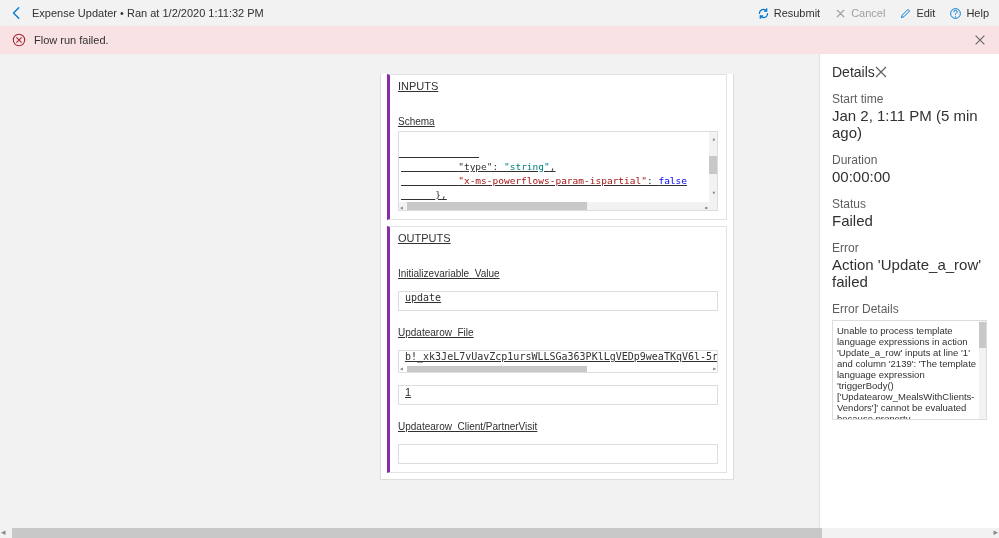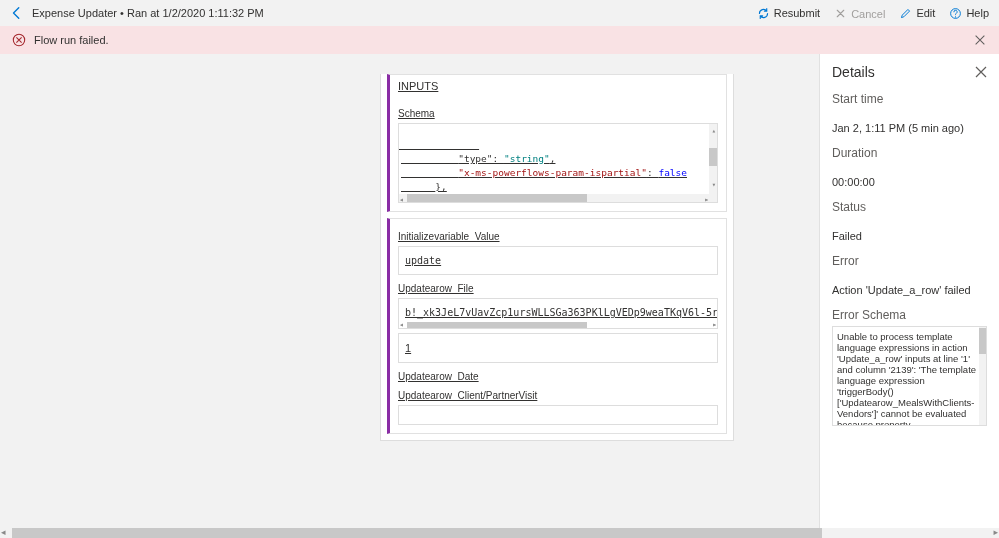--- a/index.html
+++ b/index.html
@@ -34,21 +34,21 @@
 }
 .topbar .title-run .flow-name { font-weight: 500; }
 .topbar .spacer { flex: 1; }
 .topbar .action {
   display: flex;
   align-items: center;
   margin-left: 14px;
   color: #323130;
   cursor: pointer;
 }
-.topbar .action.disabled { color: #a19f9d; cursor: default; align-items: flex-end; }
+.topbar .action.disabled { color: #a19f9d; cursor: default; }
 .topbar .action svg { width: 13px; height: 13px; margin-right: 4px; }
 .topbar .action.resubmit svg { color: #0078d4; }
 .topbar .action.edit svg { color: #0078d4; }
 .topbar .action.help svg { color: #0078d4; }
 
 
 .fail-banner {
   height: 28px;
   background: #f9e2e4;
   display: flex;
@@ -150,21 +150,21 @@
   font-size: 11px;
   color: #323130;
 }
 .inputs-body, .outputs-body {
   padding: 4px 8px 8px 8px;
   font-size: 11px;
 }
 .field-label {
   color: #323130;
   font-size: 10px;
-  margin-top: 8px;
+  margin-top: 16px;
 }
 .schema-box {
   border: 1px solid #ddd;
   margin-top: 4px;
   height: 80px;
   position: relative;
   font-family: Menlo, Consolas, monospace;
   font-size: 9.5px;
   line-height: 14px;
   overflow: hidden;
@@ -225,22 +225,22 @@
   font-size: 8px;
   color: #888;
 }
 .schema-content { padding: 0 2px; }
 .j-key { color: #a31515; }
 .j-bool { color: #0000ff; }
 .j-str { color: #008080; }
 
 .value-box {
   border: 1px solid #ddd;
-  margin-top: 4px;
-  padding: 8px 6px;
+  margin-top: 12px;
+  padding: 0 6px;
   font-size: 11px;
   min-height: 20px;
   position: relative;
   background: #fff;
   font-family: "Segoe UI", Arial, sans-serif;
 }
 .value-box.mono { font-family: Menlo, Consolas, monospace; font-size: 10px; }
 .value-box .h-scroll2 {
   position: absolute;
   left: 0;
@@ -278,43 +278,42 @@
   background: #fff;
   border-left: 1px solid #e1e1e1;
   padding: 10px 12px;
   font-size: 11px;
   position: relative;
   overflow: hidden;
 }
 .details .d-header {
   display: flex;
   align-items: center;
-  justify-content: space-between;
   margin-bottom: 10px;
 }
 .details .d-title {
   font-size: 14px;
   color: #323130;
   font-weight: 400;
 }
 .details .d-close {
   width: 12px;
   height: 12px;
   cursor: pointer;
   color: #605e5c;
 }
 .details .d-label {
   color: #605e5c;
   font-size: 12px;
   margin-top: 12px;
 }
 .details .d-value {
   color: #323130;
-  font-size: 11px;
-  margin-top: 16px;
+  font-size: 15px;
+  margin-top: 1px;
 }
 .error-detail-box {
   border: 1px solid #ddd;
   margin-top: 4px;
   height: 100px;
   padding: 4px;
   font-size: 9.5px;
   color: #323130;
   overflow: hidden;
   position: relative;
@@ -435,31 +434,31 @@
               <div class="h-scroll">
                 <span class="arrow-l">◂</span>
                 <div class="h-thumb"></div>
                 <span class="arrow-r">▸</span>
               </div>
             </div>
           </div>
         </div>
 
         <div class="section-box">
+          <div class="section-title">OUTPUTS</div>
           <div class="outputs-body" id="outputs-body">
               <div class="field-label">Initializevariable_Value</div>
               <div class="value-box mono">update</div>
               <div class="field-label">Updatearow_File</div>
               <div class="value-box mono file">b!_xk3JeL7vUavZcp1ursWLLSGa363PKlLgVEDp9weaTKqV6l-5rxVSq3ISQXr-0<div class="h-scroll2">
                   <span class="arrow-l2">◂</span>
                   <div class="h-thumb2"></div>
                   <span class="arrow-r2">▸</span>
                 </div></div>
               <div class="value-box">1</div>
-              <div class="field-label">Updatearow_Date</div>
               <div class="field-label">Updatearow_Client/PartnerVisit</div>
               <div class="value-box"></div>
             </div>
         </div>
       </div>
     </div>
   </div>
 
   <div class="details">
     <div class="d-header">
@@ -469,21 +468,21 @@
         </svg>
     </div>
     <div class="d-label">Start time</div>
     <div class="d-value">Jan 2, 1:11 PM (5 min ago)</div>
     <div class="d-label">Duration</div>
     <div class="d-value">00:00:00</div>
     <div class="d-label">Status</div>
     <div class="d-value">Failed</div>
     <div class="d-label">Error</div>
     <div class="d-value">Action 'Update_a_row' failed</div>
-    <div class="d-label">Error Schema</div>
+    <div class="d-label">Error Details</div>
     <div class="error-detail-box">
       <span>Unable to process template language expressions in action 'Update_a_row' inputs at line '1' and column '2139': 'The template language expression 'triggerBody()['Updatearow_MealsWithClients-Vendors']' cannot be evaluated because property 'Updatearow_MealsWithClients-</span>
       <div class="v-scroll">
         <div class="thumb"></div>
       </div>
     </div>
   </div>
 </div>
 
 <div class="page-h-scroll">

